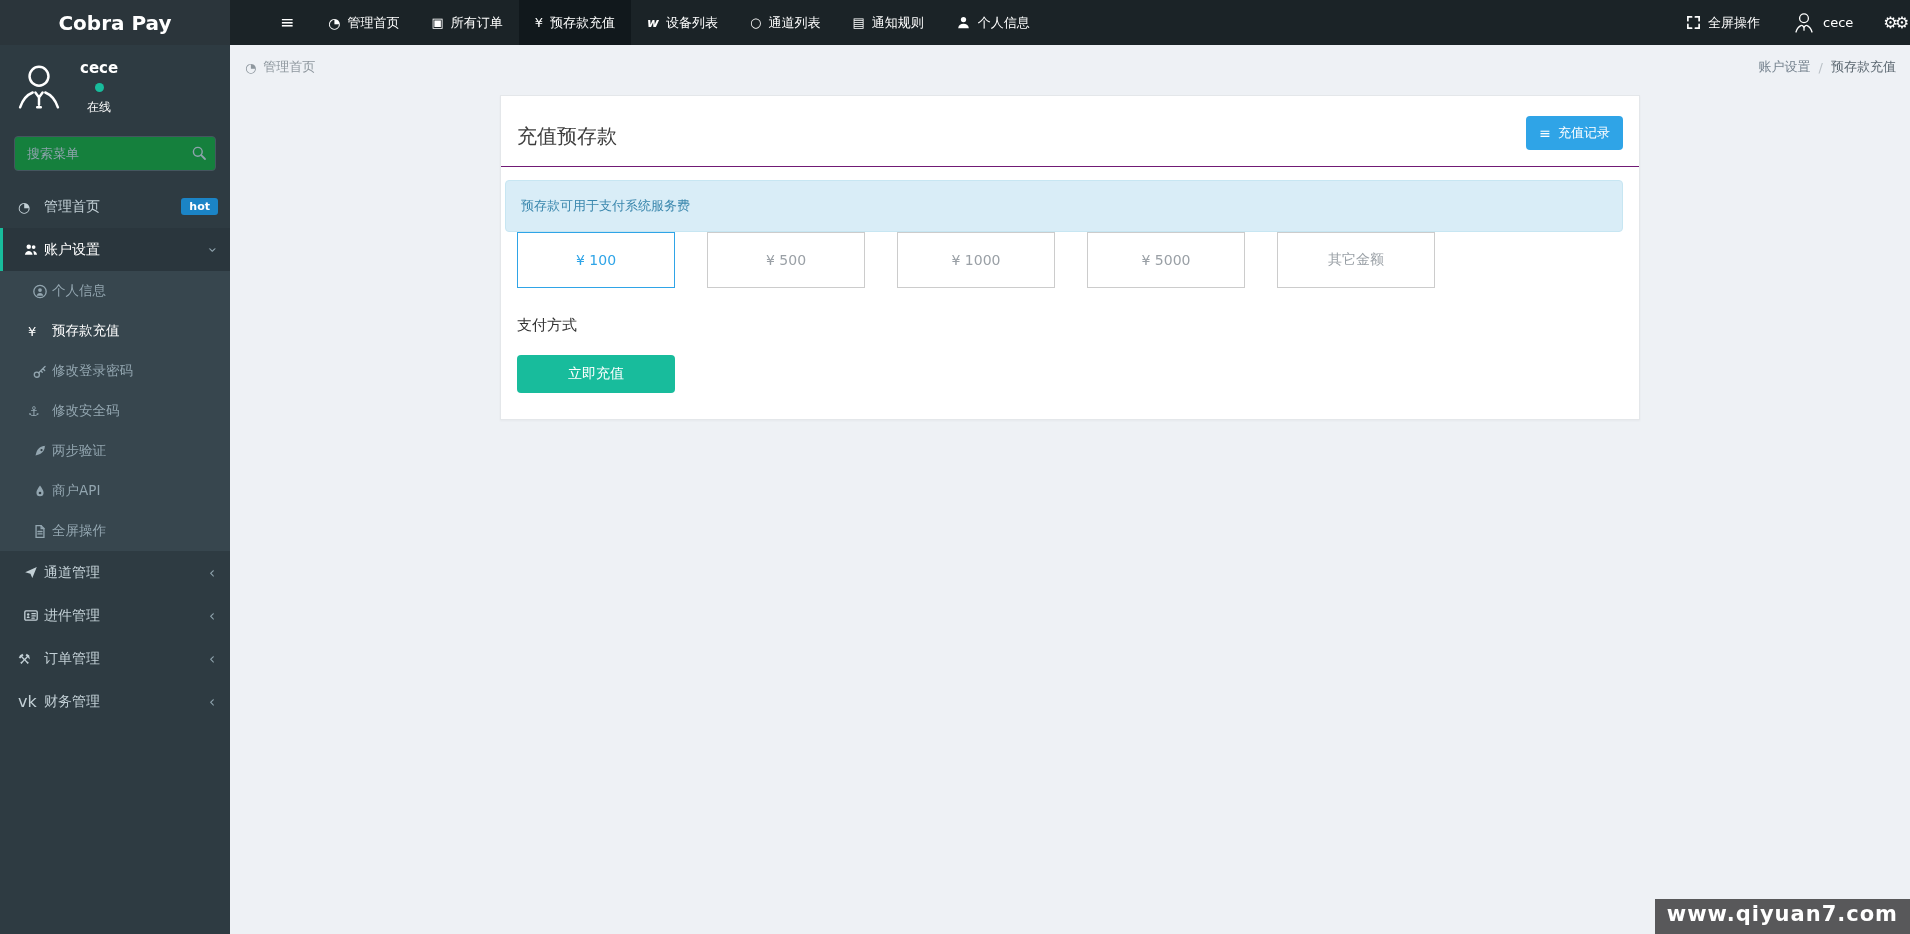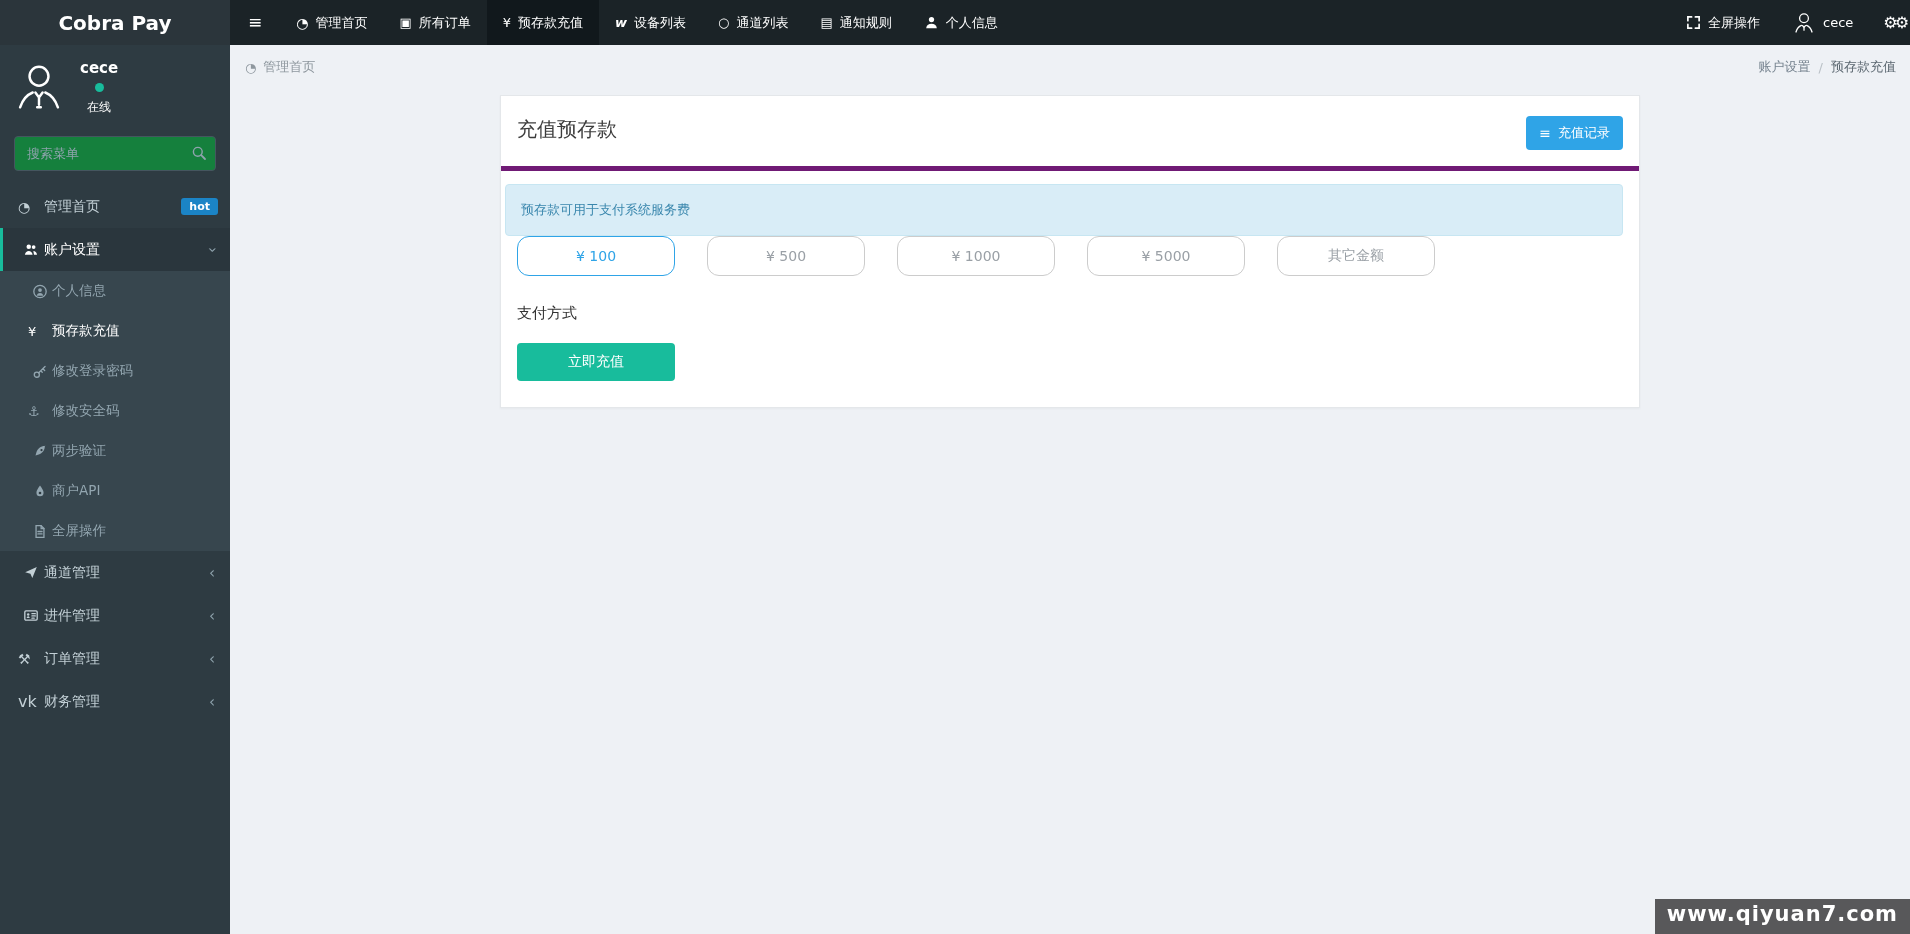--- a/index.html
+++ b/index.html
@@ -1,21 +1,21 @@
 <!DOCTYPE html>
 <html><head>
 <meta charset="utf-8">
 <style>
   * { margin:0; padding:0; box-sizing:border-box; }
   html,body { width:1910px; height:934px; overflow:hidden; }
   body { font-family:"DejaVu Sans","Liberation Sans",sans-serif; font-size:14px; color:#333; }
   .screen { position:relative; width:1910px; height:934px; background:#eef1f5; overflow:hidden; }
 
   
-  .topbar { position:absolute; top:0; left:0; right:0; height:45px; background:#1b2327; display:flex; z-index:30; }
+  .topbar { position:absolute; top:0; left:0; right:0; height:45px; background:#1b2327; display:flex; z-index:30;gap:32px; }
   .logo { width:230px; height:45px; background:#2b353b; color:#fff; font-size:20px; font-weight:bold;
           display:flex; align-items:center; justify-content:center; cursor:pointer; flex:none; }
   .topnav { flex:1; display:flex; align-items:stretch; }
   .tn-item { display:flex; align-items:center; gap:7px; padding:0 16px; color:#fff; font-size:13px; cursor:pointer; }
   .tn-item.active { background:#11181c; }
   .tn-toggle { padding:0 18px; font-size:17px; }
   .tn-right { margin-left:auto; display:flex; align-items:stretch; }
   .glyph { font-style:normal; line-height:1; display:inline-block; }
   .g-dash { font-size:14px; }
   .g-sm { font-size:13px; }
@@ -58,31 +58,31 @@
   .content { position:absolute; left:230px; top:45px; right:0; bottom:0; background:#eef1f5; overflow:hidden; }
   .crumbs { display:flex; justify-content:space-between; align-items:center; padding:13px 14px 10px 15px;
             font-size:13px; color:#8e979e; }
   .crumb-left { display:flex; align-items:center; gap:7px; }
   .crumb-right { display:flex; align-items:center; gap:8px; color:#76838f; }
   .crumb-sep { color:#b9c0c6; }
   .crumb-current { color:#5b6770; }
 
   .card { width:1140px; margin:9px auto 0 auto; background:#fff; border:1px solid #e4e7ea;
           box-shadow:0 1px 2px rgba(0,0,0,0.04); }
-  .card-head { display:flex; justify-content:space-between; align-items:flex-start; padding:20px 16px 16px 16px;
-               border-bottom:5px solid #701a75; }
+  .card-head { display:flex; justify-content:space-between; align-items:flex-end; padding:20px 16px 16px 16px;
+               border-bottom:1px solid #701a75; }
   .card-title { font-size:20px; font-weight:normal; color:#3c3c3c; }
   .btn-records { display:inline-flex; align-items:center; gap:7px; background:#2fa4e7; color:#fff; border:none;
                  border-radius:4px; padding:8px 13px; font-size:13px; cursor:pointer; font-family:inherit; }
   .btn-records .glyph { font-size:14px; }
   .alert-info { margin:13px 16px 0 4px; background:#d9edf7; border:1px solid #c7e6f2; border-radius:4px;
                 padding:16px 15px; color:#3a87ad; font-size:13px; }
   .form-label { margin:22px 16px 10px 16px; font-size:15px; color:#333; }
   .amounts { display:flex; gap:32px; margin:0 16px; }
-  .amt-btn { width:158px; height:40px; background:#fff; border:1px solid #ccc; border-radius:12px;
+  .amt-btn { width:158px; height:56px; background:#fff; border:1px solid #ccc; border-radius:0;
              color:#9aa0a6; font-size:14px; cursor:pointer; font-family:inherit; }
   .amt-btn.selected { border-color:#2fa4e7; color:#2fa4e7; }
   .pay-label { margin-top:28px; }
   .btn-submit { display:block; margin:20px 16px 26px 16px; width:158px; height:38px; background:#18bc9c; color:#fff;
                 border:none; border-radius:4px; font-size:14px; cursor:pointer; font-family:inherit; }
 
   .watermark { position:absolute; right:0; bottom:0; background:#58585a; color:#fff; font-weight:bold;
                font-size:21px; letter-spacing:1px; padding:3px 12px 8px 12px; font-family:"DejaVu Sans",sans-serif; }
 </style>
 </head>

